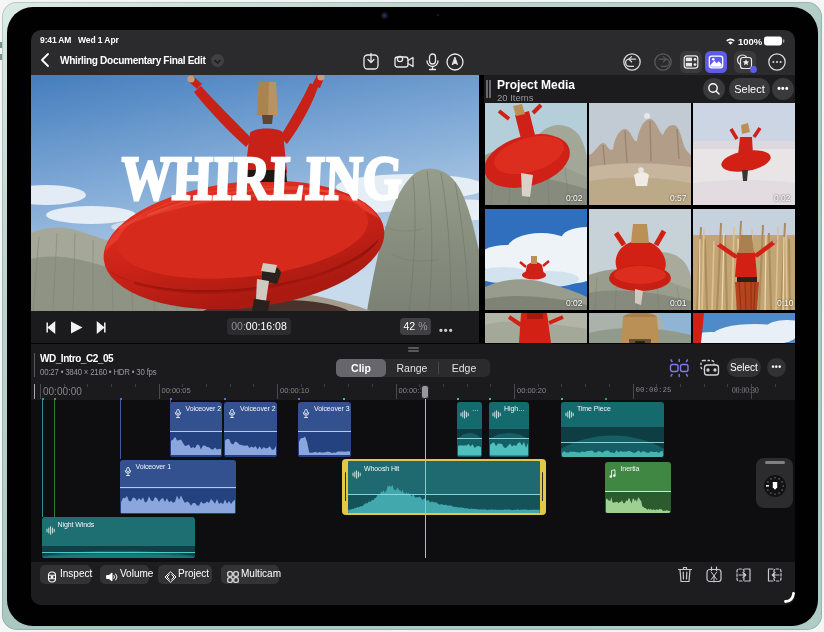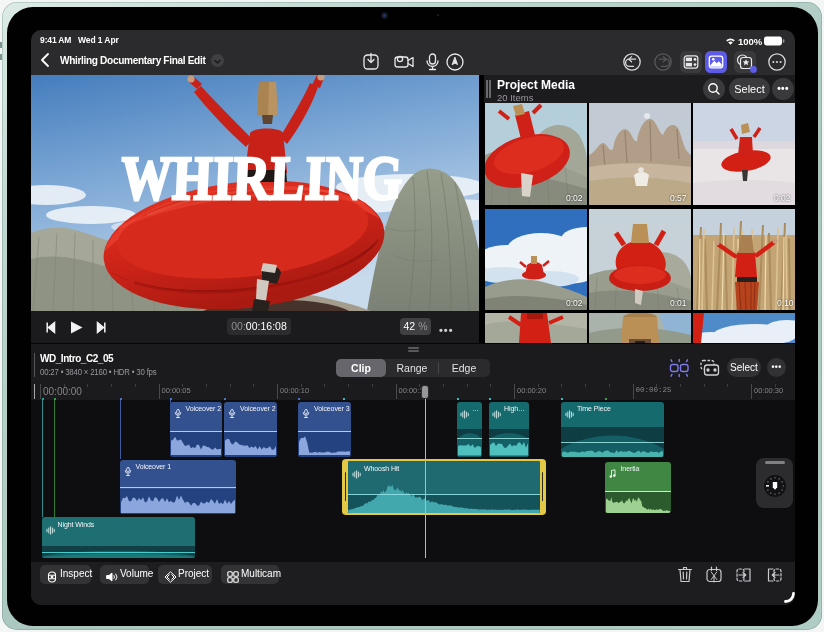--- a/index.html
+++ b/index.html
@@ -382,21 +382,21 @@
     <div class="abs" style="left:530.4px;top:354px;width:1px;height:3px;background:#3e3e42;"></div>
     <div class="abs" style="left:554.1px;top:354px;width:1px;height:3px;background:#3e3e42;"></div>
     <div class="abs" style="left:577.8px;top:354px;width:1px;height:3px;background:#3e3e42;"></div>
     <div class="abs" style="left:601.5px;top:354px;width:1px;height:15px;background:#4a4a4e;"></div>
     <div class="abs" style="left:604.5px;top:356px;font-size:7.5px;color:#85858a;font-family:Liberation Mono, monospace;">00:00:25</div>
     <div class="abs" style="left:625.2px;top:354px;width:1px;height:3px;background:#3e3e42;"></div>
     <div class="abs" style="left:648.9px;top:354px;width:1px;height:3px;background:#3e3e42;"></div>
     <div class="abs" style="left:672.6px;top:354px;width:1px;height:3px;background:#3e3e42;"></div>
     <div class="abs" style="left:696.3px;top:354px;width:1px;height:3px;background:#3e3e42;"></div>
     <div class="abs" style="left:720.0px;top:354px;width:1px;height:15px;background:#4a4a4e;"></div>
-    <div class="abs" style="left:723.0px;top:356px;font-size:7.5px;color:#85858a;">00:00:30</div>
+    <div class="abs" style="left:701px;top:356px;font-size:7.5px;color:#85858a;font-family:Liberation Serif, serif;">00:00:30</div>
     <div class="abs" style="left:743.7px;top:354px;width:1px;height:3px;background:#3e3e42;"></div>
 <div class="abs" style="left:2.5px;top:354px;width:1.5px;height:15px;background:#a9a9ad;"></div>
 <div class="abs" style="left:11.0px;top:368px;width:2px;height:2px;background:#2f9e94;"></div>
 <div class="abs" style="left:22.5px;top:368px;width:2px;height:2px;background:#35a04a;"></div>
 <div class="abs" style="left:88.7px;top:368px;width:2px;height:2px;background:#4a76c8;"></div>
 <div class="abs" style="left:138.5px;top:368px;width:2px;height:2px;background:#4a76c8;"></div>
 <div class="abs" style="left:193.0px;top:368px;width:2px;height:2px;background:#4a76c8;"></div>
 <div class="abs" style="left:267.0px;top:368px;width:2px;height:2px;background:#4a76c8;"></div>
 <div class="abs" style="left:312.0px;top:368px;width:2px;height:2px;background:#3fb5bc;"></div>
 <div class="abs" style="left:426.0px;top:368px;width:2px;height:2px;background:#3fb5bc;"></div>

